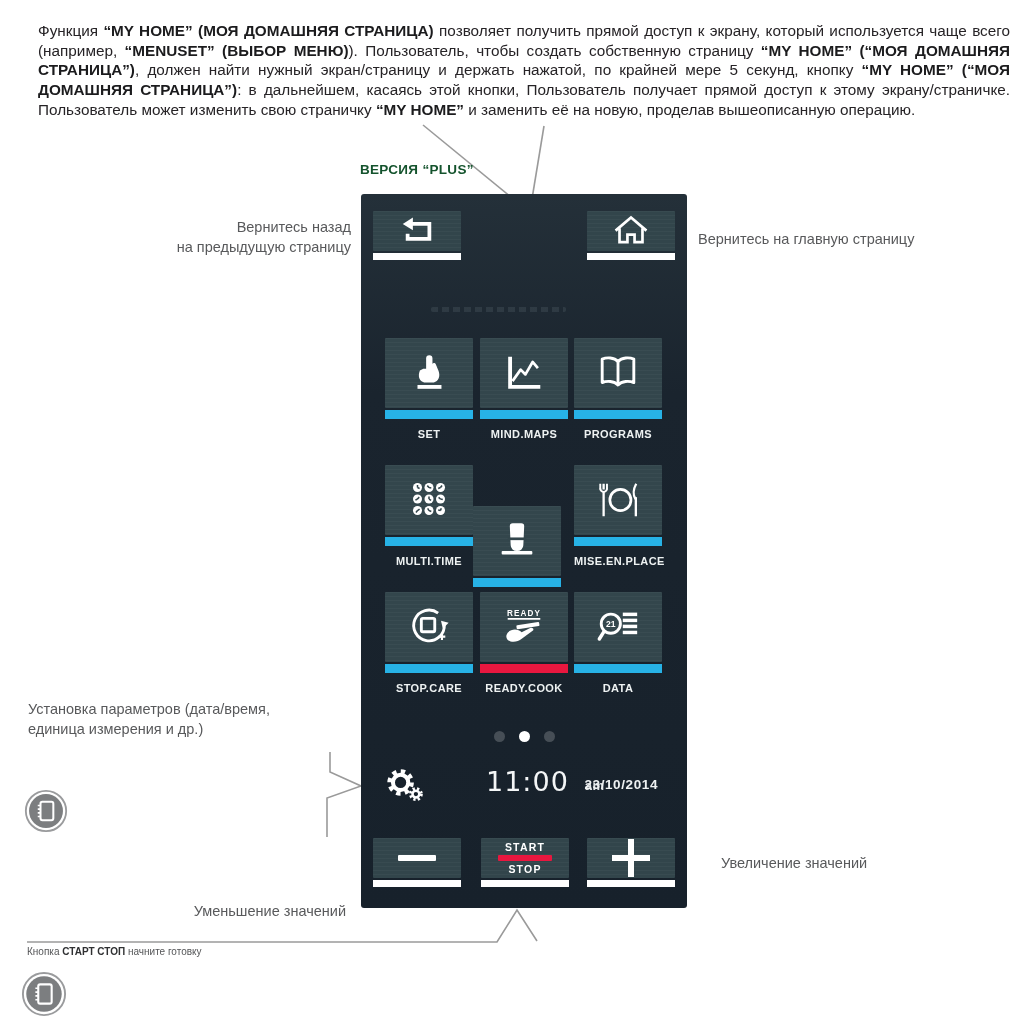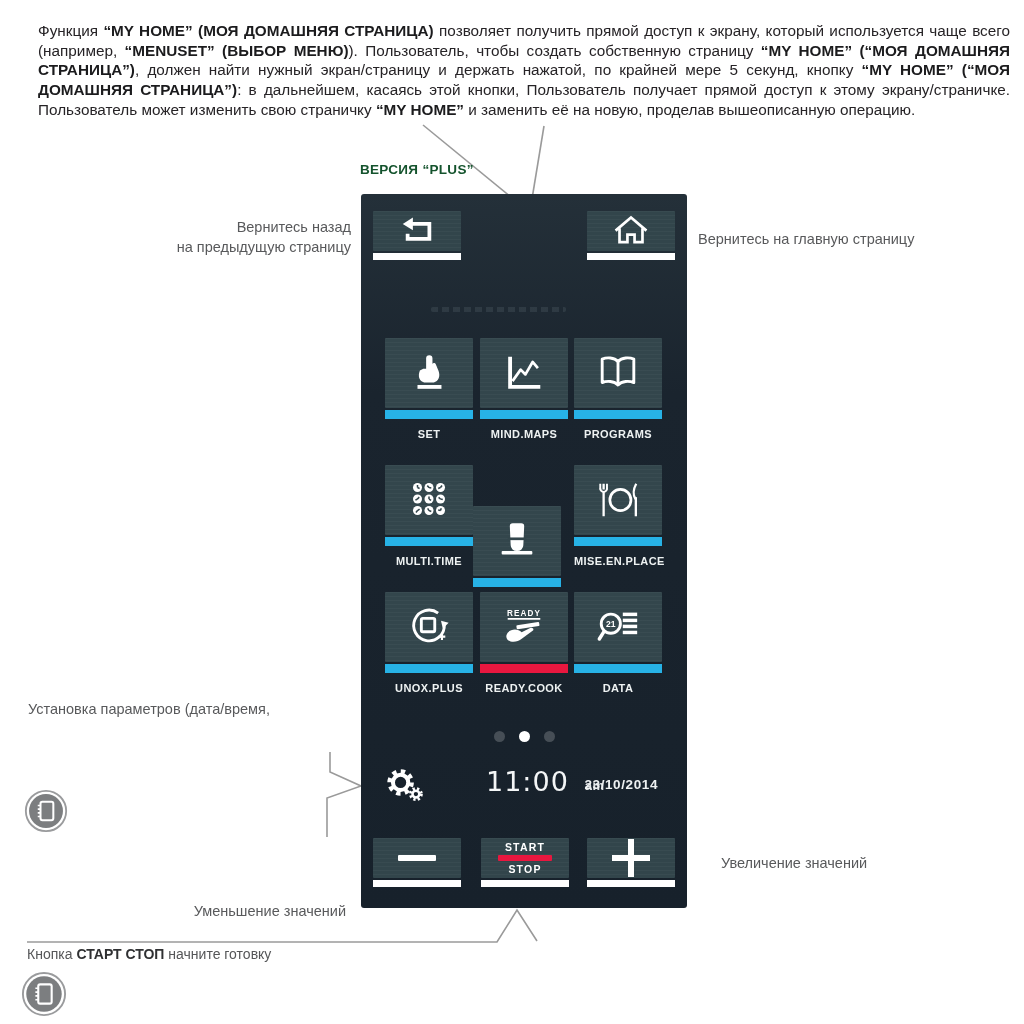--- a/index.html
+++ b/index.html
@@ -43,21 +43,21 @@
   .minus-glyph{width:38px;height:5.5px;background:#fff;border-radius:1px;}
   .plus-glyph{position:relative;width:38px;height:38px;}
   .plus-glyph::before{content:"";position:absolute;left:0;top:16.2px;width:38px;height:5.5px;background:#fff;}
   .plus-glyph::after{content:"";position:absolute;left:16.2px;top:0;width:5.5px;height:38px;background:#fff;}
   .startstop{display:flex;flex-direction:column;align-items:center;}
   .ss-label{font-size:10.5px;font-weight:bold;color:#fff;letter-spacing:1.2px;line-height:11px;}
   .ss-bar{width:54px;height:6px;border-radius:1px;margin:2.5px 0;}
   
   .ann{position:absolute;font-size:14.5px;line-height:19.5px;color:#58595b;}
   .ann.right-align{text-align:right;}
-  .caption{position:absolute;left:27px;top:946px;font-size:14px;color:#555658;}
+  .caption{position:absolute;left:27px;top:946px;font-size:10px;color:#555658;}
   .caption b{color:#2f3032;}
   .bookref{position:absolute;}
 </style>
 </head>
 <body>
 
 <div class="page">
 
   <p class="intro"><span>Функция </span><b>“MY HOME” (МОЯ ДОМАШНЯЯ СТРАНИЦА)</b><span> позволяет получить прямой доступ к экрану, который используется чаще всего (например, </span><b>“MENUSET” (ВЫБОР МЕНЮ)</b><span>). Пользователь, чтобы создать собственную страницу </span><b>“MY HOME” (“МОЯ ДОМАШНЯЯ СТРАНИЦА”)</b><span>, должен найти нужный экран/страницу и держать нажатой, по крайней мере 5 секунд, кнопку </span><b>“MY HOME” (“МОЯ ДОМАШНЯЯ СТРАНИЦА”)</b><span>: в дальнейшем, касаясь этой кнопки, Пользователь получает прямой доступ к этому экрану/страничке. Пользователь может изменить свою страничку </span><b>“MY HOME”</b><span> и заменить её на новую, проделав вышеописанную операцию.</span></p>
 
@@ -194,21 +194,21 @@
     <div class="app" style="left:24px;top:398px;">
       <div class="tile">
         <svg width="46" height="46" viewBox="0 0 48 48">
           <rect x="16" y="15" width="14" height="14" rx="1.5" fill="none" stroke="#fff" stroke-width="3"></rect>
           <path d="M33.5 9.5 A 16 16 0 1 0 40 21.5" fill="none" stroke="#fff" stroke-width="3"></path>
           <polygon points="36.5,17.5 44.5,19.5 38.5,25.5" fill="#fff"></polygon>
           <path d="M37.5 30.5 v7 M34 34 h7" stroke="#fff" stroke-width="2.2"></path>
         </svg>
       </div>
       <div class="accent-bar" style="background: rgb(39, 178, 230);"></div>
-      <div class="app-label">UNOX.PLUS</div>
+      <div class="app-label">STOP.CARE</div>
     </div>
 
     <div class="app" style="left:119px;top:398px;">
       <div class="tile">
         <svg width="46" height="46" viewBox="0 0 48 48">
           <text x="24" y="12" font-size="8.5" font-weight="bold" letter-spacing="1.2" text-anchor="middle" fill="#fff">READY</text>
           <path d="M7 15.5 H41" stroke="#fff" stroke-width="1.8"></path>
           <rect x="16" y="20.5" width="24" height="4.2" rx="1" transform="rotate(-9 28 22)" fill="#fff"></rect>
           <path d="M7 30 c-3 4 -1 8 3 9 c4 1 8 0 12 -3 l11 -8 c2 -1.5 0 -4 -2.5 -3 l-9 4.5 c-4 -4 -11 -3.5 -14.5 0.5 z" fill="#fff"></path>
         </svg>
@@ -284,20 +284,21 @@
 
   <div class="ann right-align" style="right:673px;top:218px;">
     <div>Вернитесь назад</div>
     <div>на предыдущую страницу</div>
   </div>
 
   <div class="ann" style="left:698px;top:230px;text-align:right;">Вернитесь на главную страницу</div>
 
   <div class="ann" style="left:28px;top:700px;">
     <div>Установка параметров (дата/время,</div>
+    <div>единица измерения и др.)</div>
   </div>
 
   <div class="bookref" style="left:24px;top:789px;">
     <svg width="44" height="44" viewBox="0 0 48 48">
       <circle cx="24" cy="24" r="22" fill="none" stroke="#9a9b9d" stroke-width="2"></circle>
       <circle cx="24" cy="24" r="18.5" fill="#7c7e80"></circle>
       <rect x="18" y="14" width="14" height="20" rx="2" fill="none" stroke="#fff" stroke-width="2.2"></rect>
       <path d="M18 18 h-3 M18 22 h-3 M18 26 h-3 M18 30 h-3" stroke="#fff" stroke-width="1.8"></path>
     </svg>
   </div>

